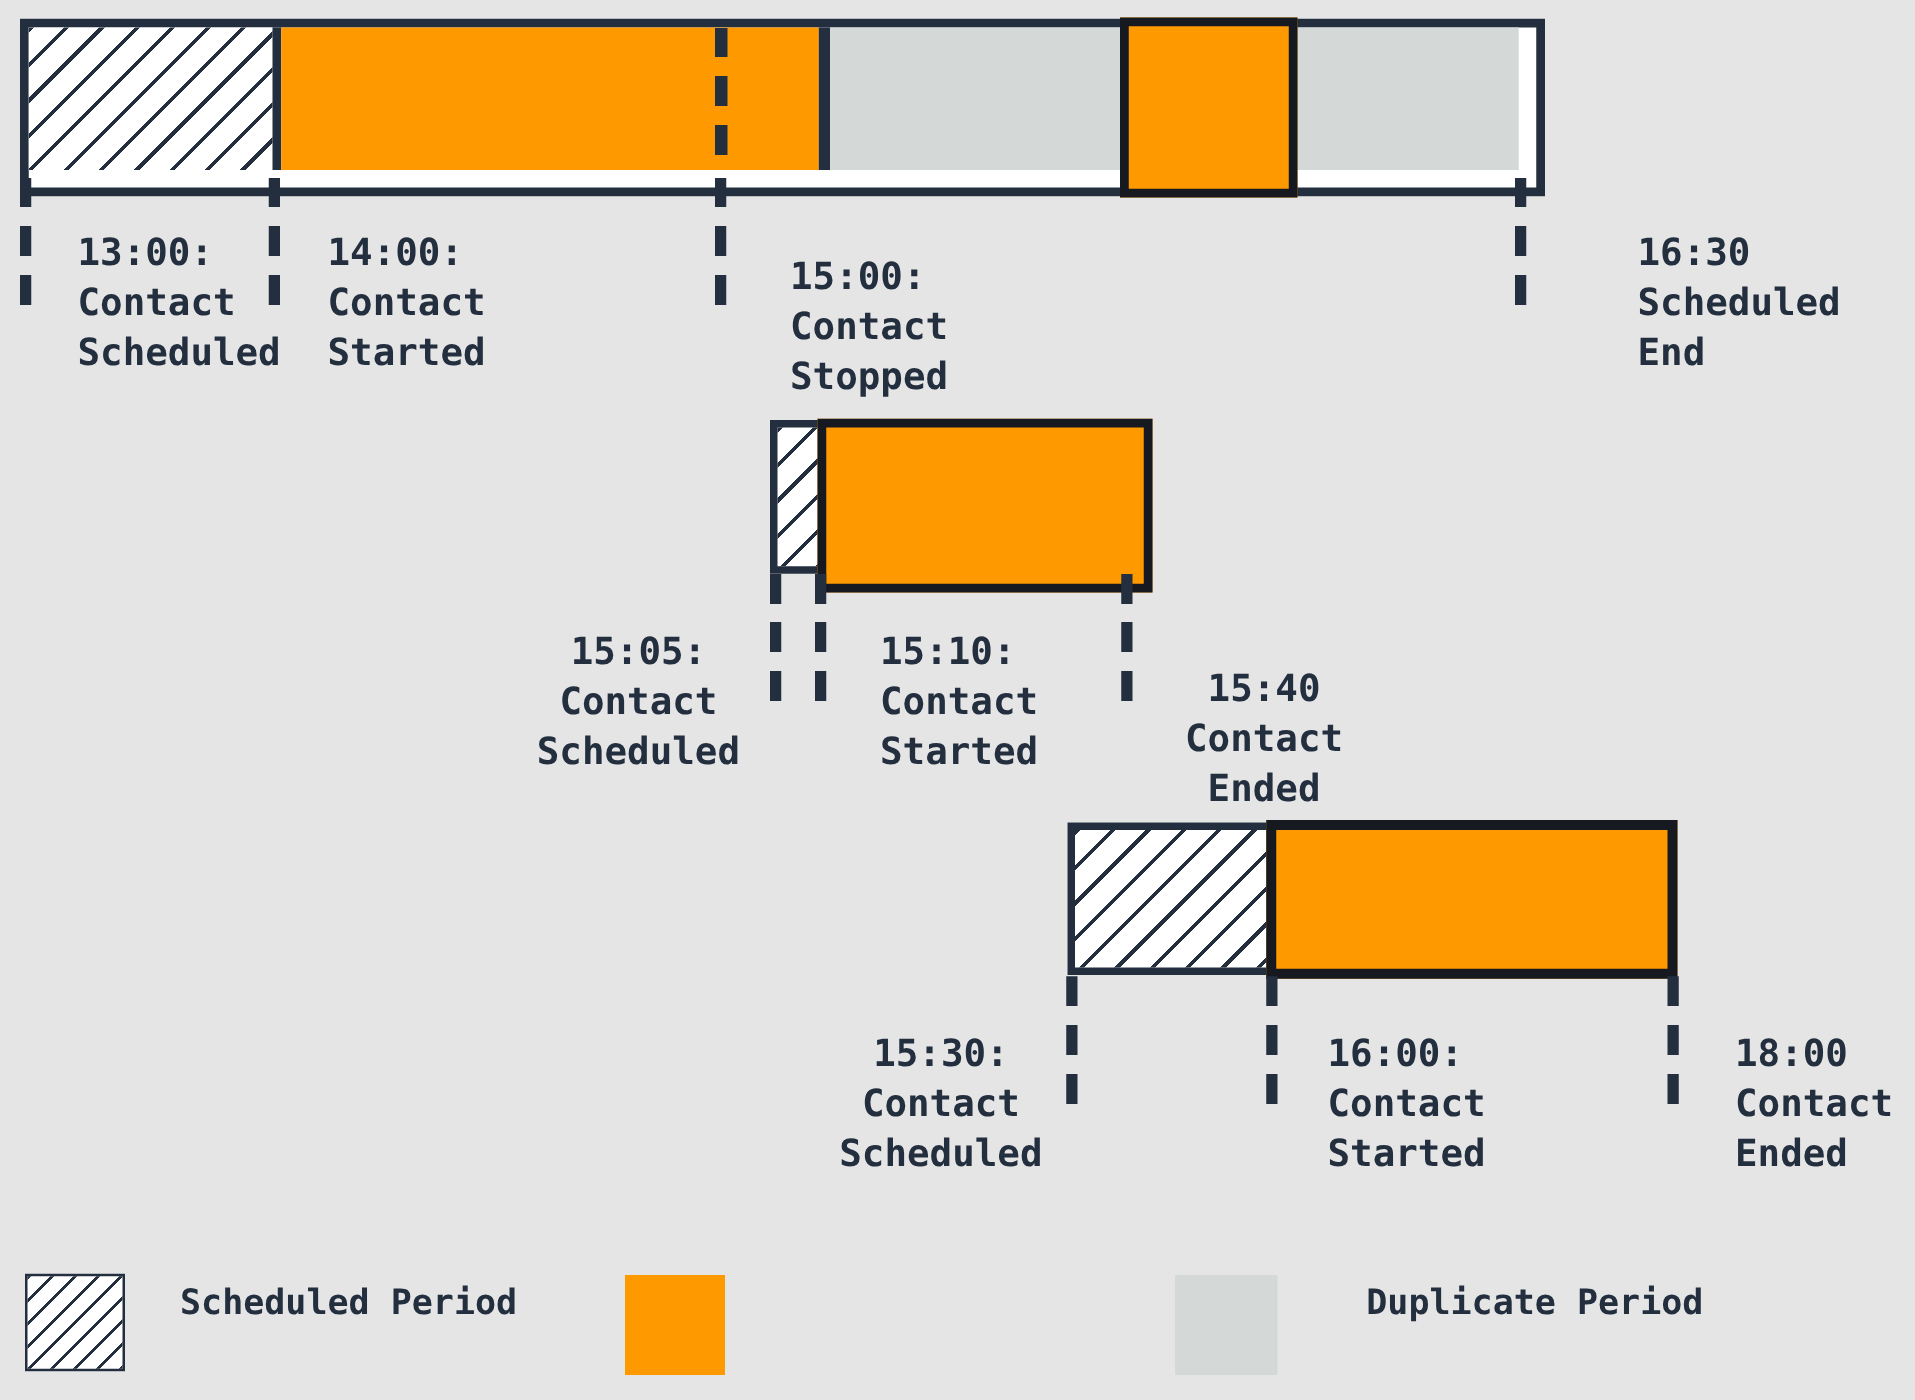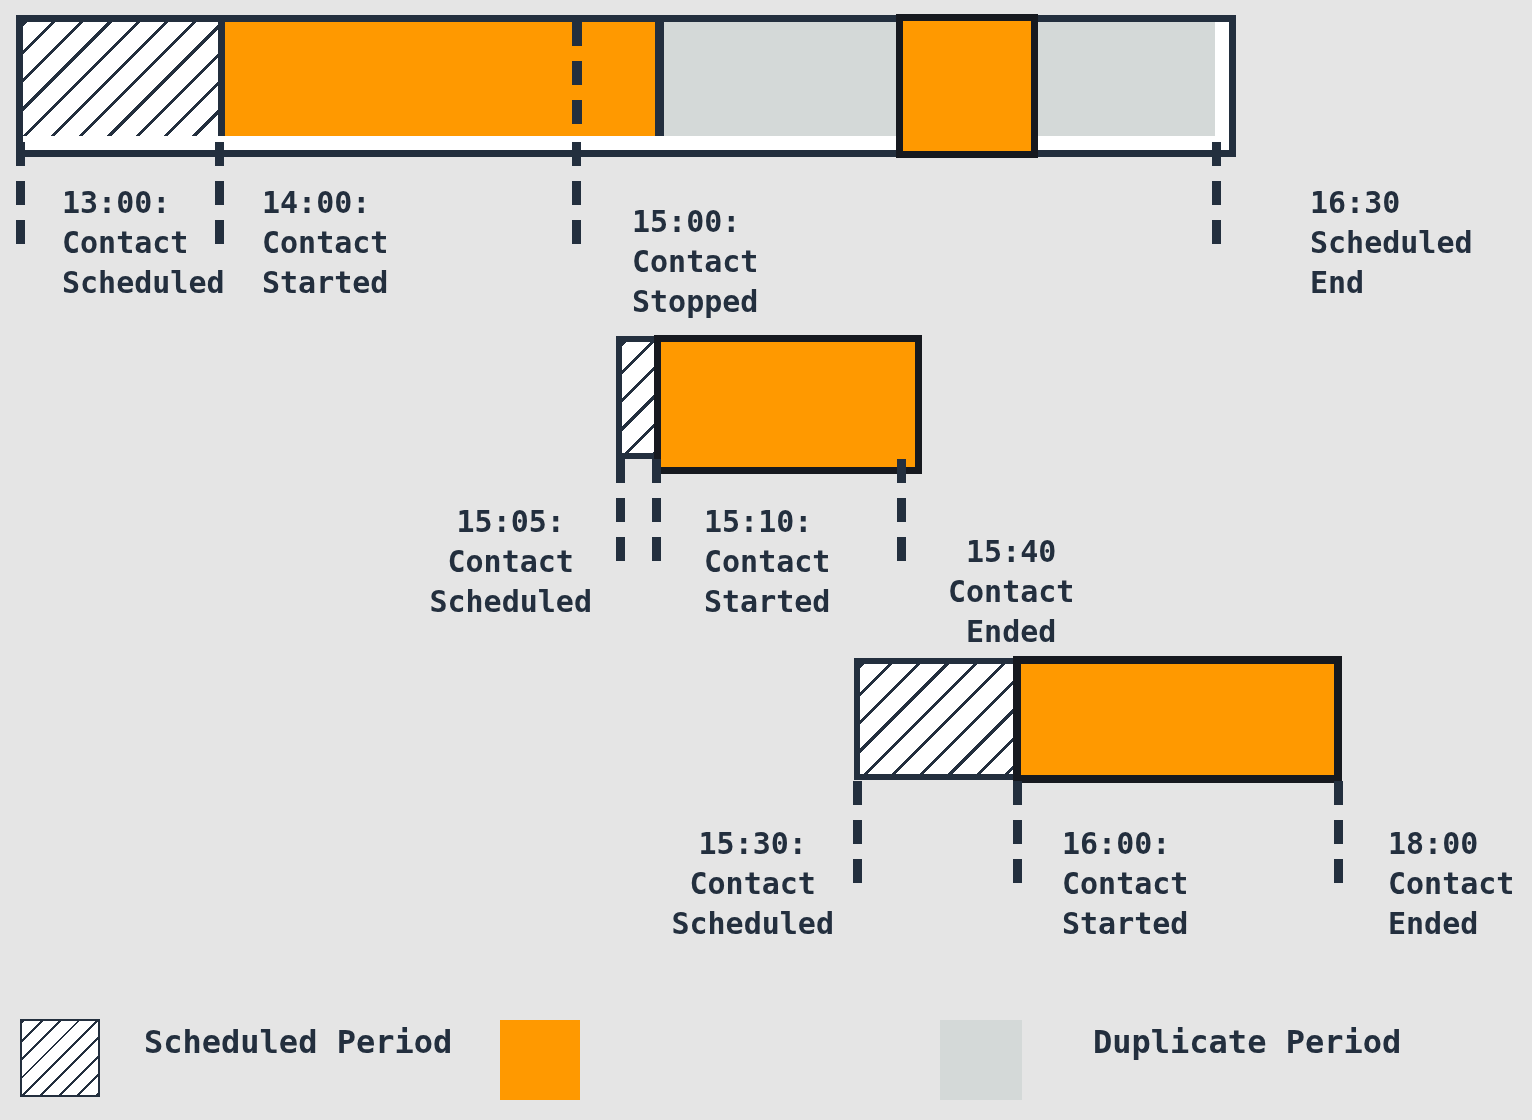--- a/index.html
+++ b/index.html
@@ -49,21 +49,21 @@
   
   .bar3-sched{position:absolute;left:854px;top:658px;width:167px;height:122px;border:6px solid var(--ink);box-sizing:border-box;}
   .bar3-met{position:absolute;left:1013px;top:656px;width:313px;height:111px;border:8px solid var(--blk);background:var(--org);}
   .t3a{left:853px;top:781px;} .t3b{left:1013px;top:781px;} .t3c{left:1334px;top:781px;}
   .e3a{left:834px;top:824px;} .e3b{left:1062px;top:824px;} .e3c{left:1388px;top:824px;}
   
   .sw{position:absolute;top:1020px;}
   .sw-hatch{left:20px;width:76px;height:74px;border:2px solid var(--ink);top:1019px;}
   .sw-orange{left:500px;width:80px;height:80px;background:var(--org);}
   .sw-gray{left:940px;width:82px;height:80px;background:var(--gry);}
-  .lg-lbl{position:absolute;top:1024px;font-size:32px;font-weight:bold;line-height:36px;white-space:nowrap;color:var(--ink);text-align:center;}
+  .lg-lbl{position:absolute;top:1024px;font-size:28px;font-weight:bold;line-height:36px;white-space:nowrap;color:var(--ink);text-align:center;}
   .lg1{left:144px;} .lg2{left:620px;} .lg3{left:1064px;margin-left:29px;}
 </style>
 </head>
 <body>
 
 <div id="canvas">
 
   <div class="bar1">
     <div class="seg hatch b1-hatch"></div>
     <div class="seg b1-div1"></div>

